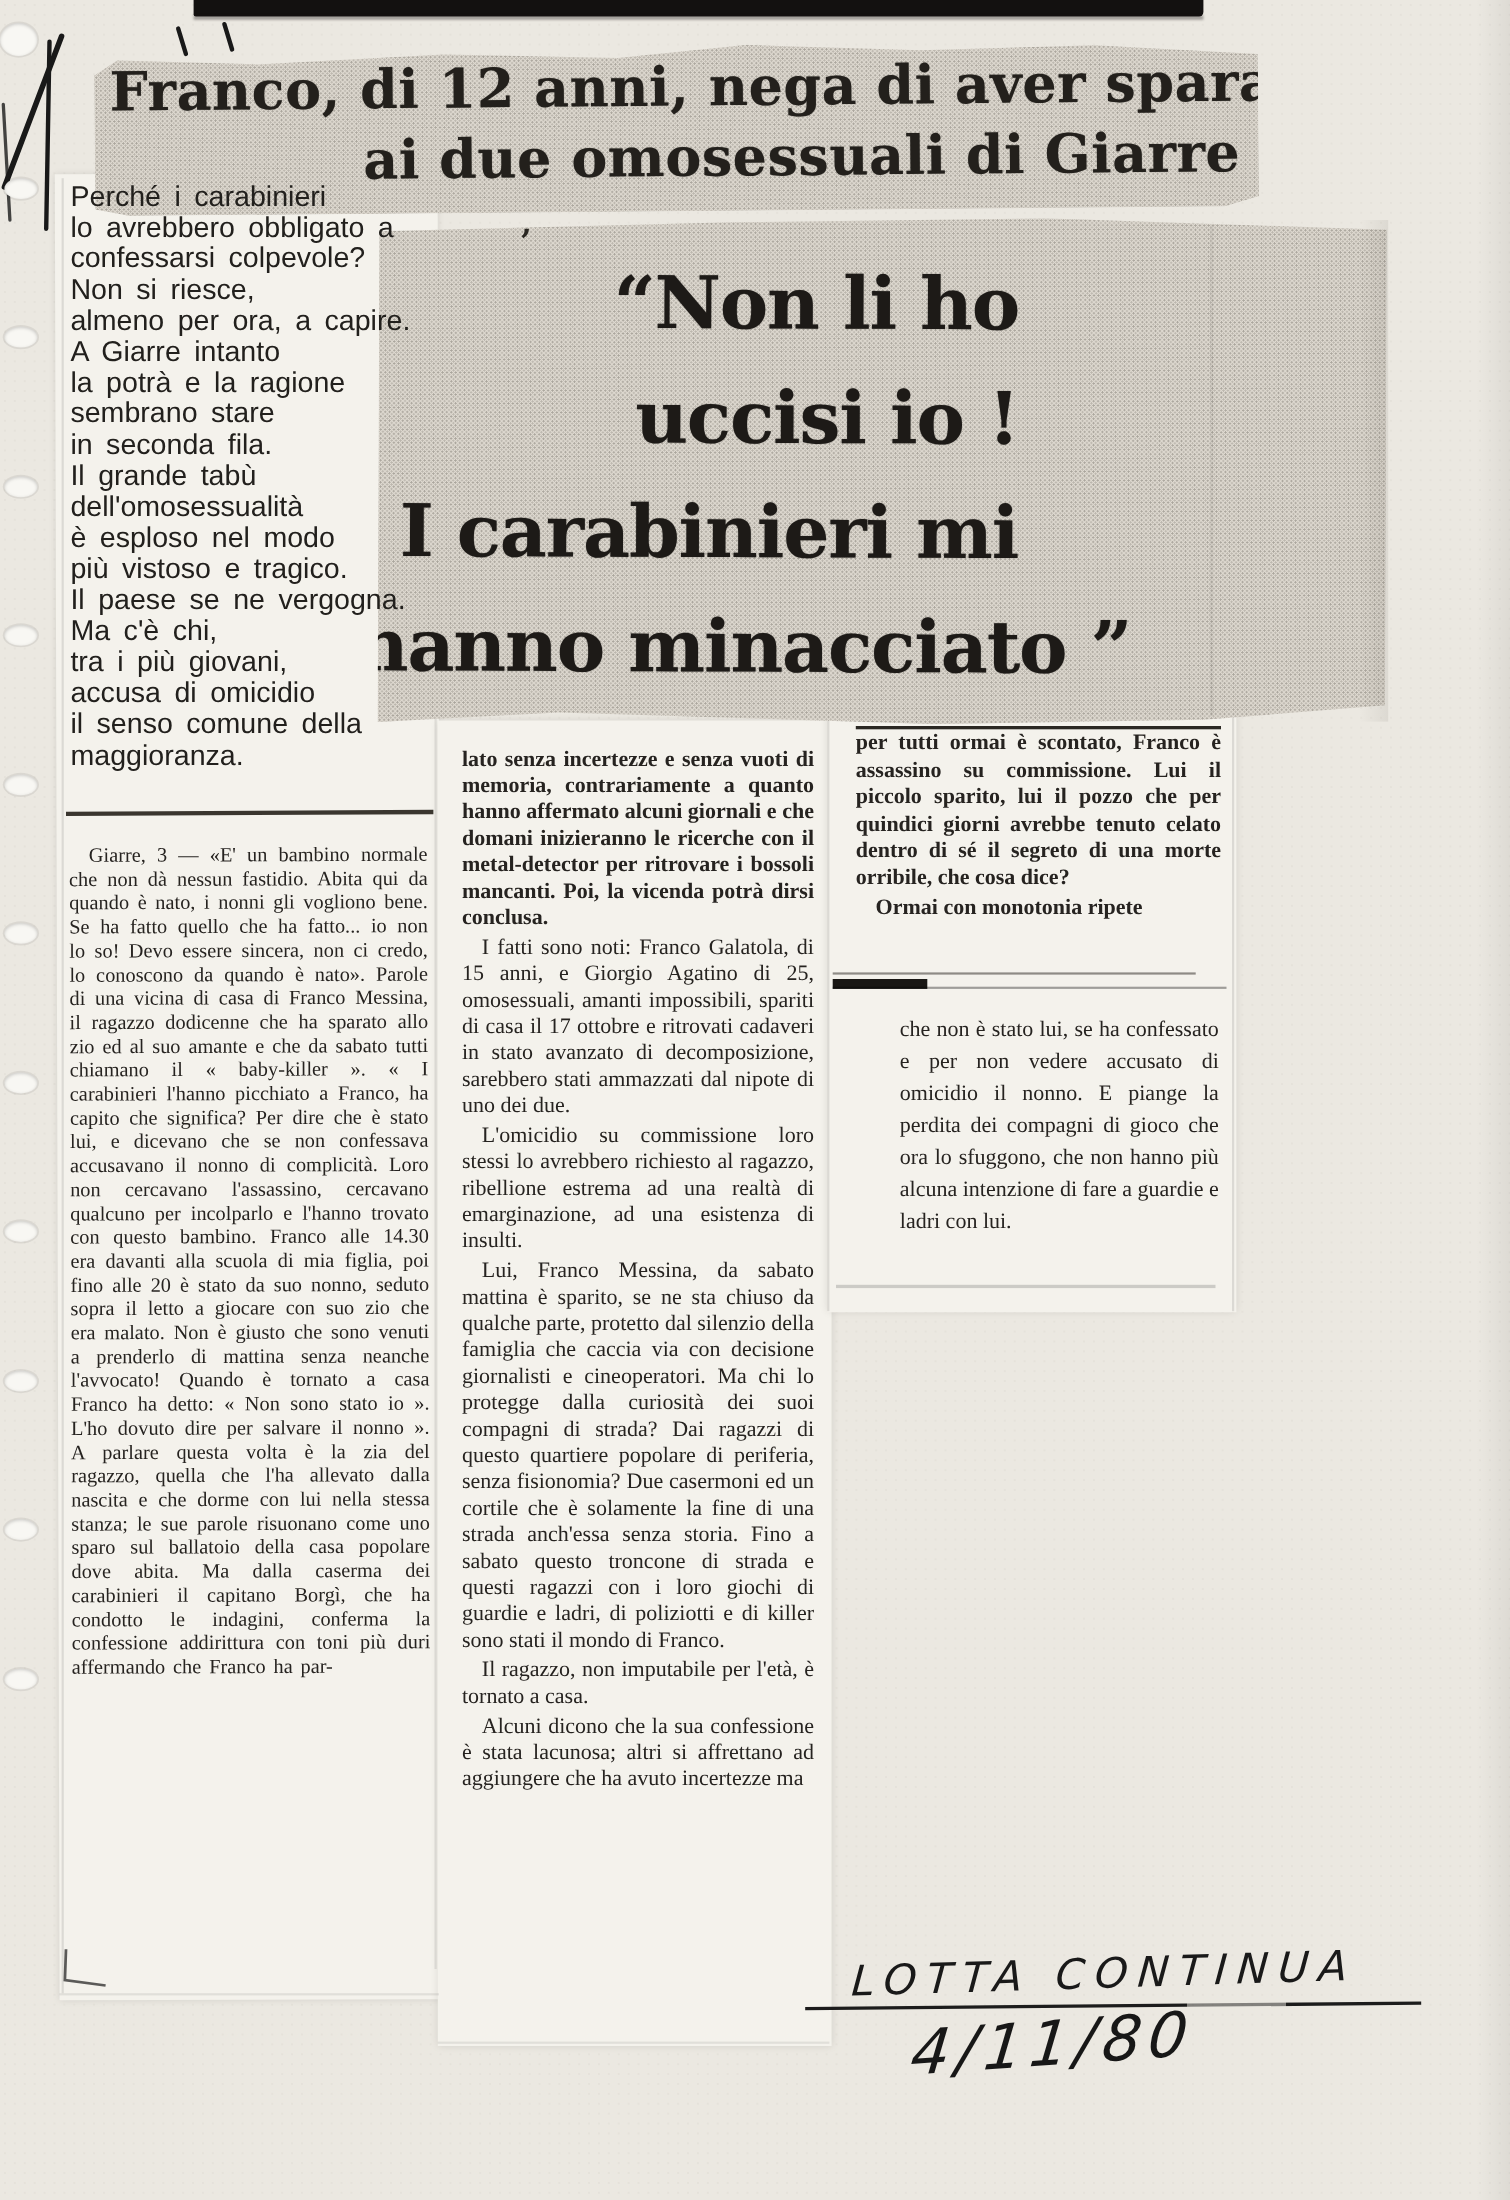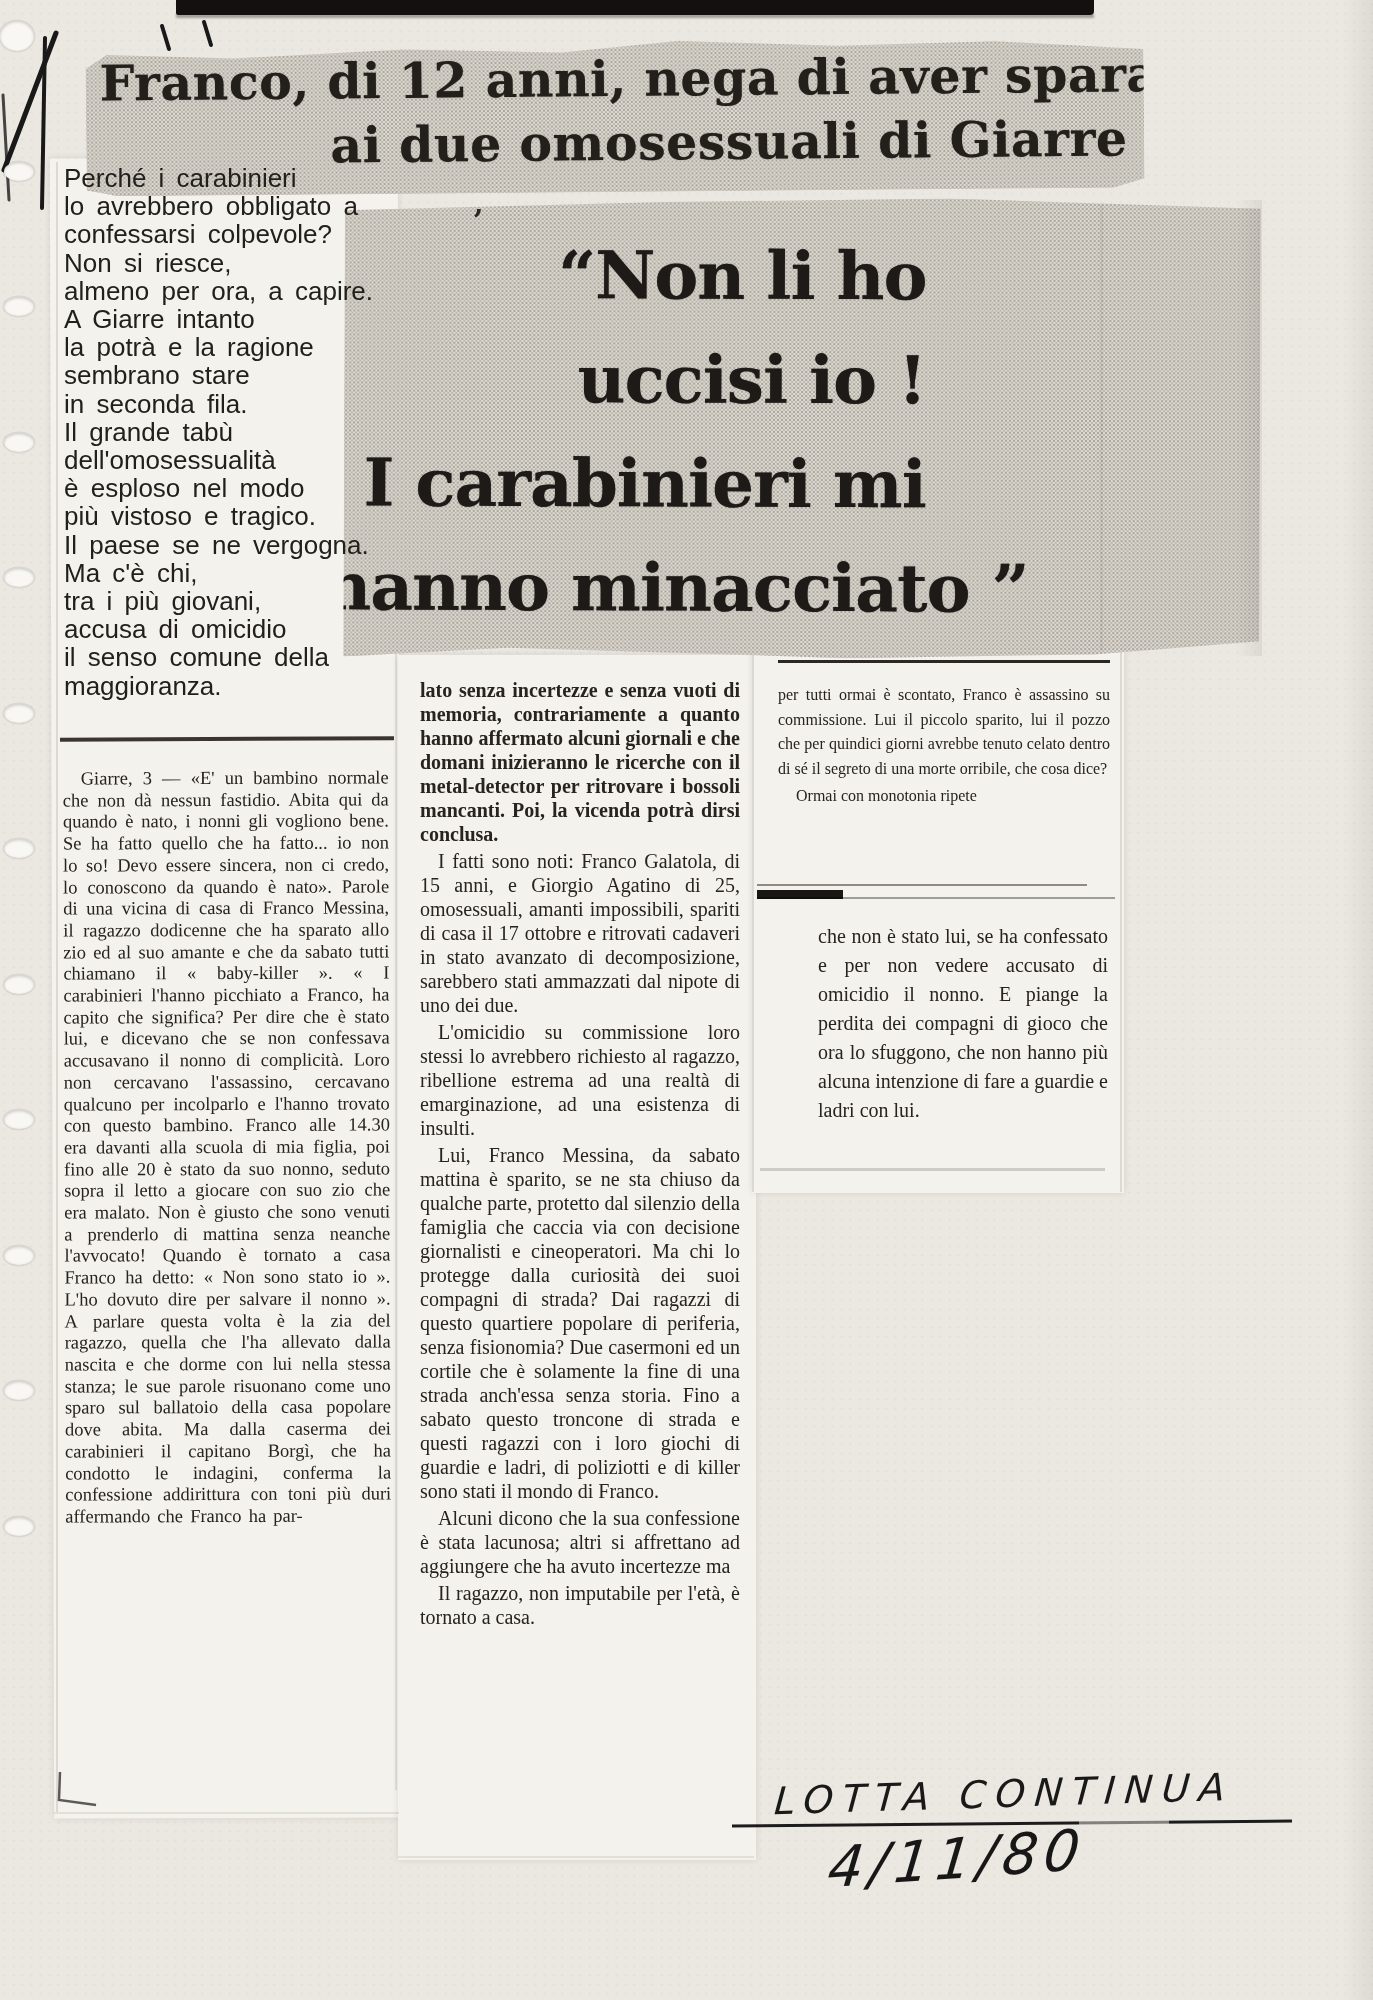--- a/index.html
+++ b/index.html
@@ -54,21 +54,21 @@
     white-space:nowrap;font-family:"Liberation Sans", sans-serif;font-weight:normal;
     font-size:26px;line-height:28.2px;word-spacing:5px;color:#22201d;
   }
   .rule{left:60px;top:737px;width:334px;height:4px;background:#3a362f;transform:rotate(-.3deg);}
   
   .col p{margin:0 0 3px 0;text-align:justify;text-indent:18px;}
   .col{color:#262320;}
   .col1{left:64px;top:768px;width:326px;font-size:18.5px;line-height:21.7px;word-spacing:2.5px;transform:rotate(-.2deg);}
   .col2{left:420px;top:678px;width:320px;font-size:20px;line-height:24px;}
   .col2 p:first-child{text-indent:0;font-weight:bold;}
-  .col3a{left:778px;top:660px;width:332px;font-size:16px;line-height:24.5px;border-top:3px solid #2b2823;padding-top:20px;}
+  .col3a{left:778px;top:660px;width:332px;font-size:20px;line-height:24.5px;border-top:3px solid #2b2823;font-weight:bold;}
   .col3a p:first-child{text-indent:0;}
   .col3b{left:770px;top:922px;width:338px;font-size:20px;line-height:29px;}
   .col3b p:first-child{text-indent:0;margin-left:48px;}
   
   .edge{background:rgba(0,0,0,.10);}
   .smudge1{left:330px;top:164px;width:80px;height:540px;background:linear-gradient(90deg,rgba(70,64,54,.10),rgba(70,64,54,0) 70%);}
   .smudge2{left:52px;top:548px;width:290px;height:34px;background:linear-gradient(rgba(70,64,54,.08),rgba(70,64,54,0));}
   .smudge3{left:1236px;top:200px;width:26px;height:456px;background:linear-gradient(270deg,rgba(70,64,54,.09),rgba(70,64,54,0));}
   .streak{left:1100px;top:205px;width:3px;height:446px;background:rgba(0,0,0,.05);}
   .pageedge{left:1342px;top:0;width:31px;height:2000px;background:linear-gradient(90deg,rgba(0,0,0,0),rgba(0,0,0,.06));}
@@ -166,22 +166,22 @@
   <div class="abs rule"></div>
 
   <div class="abs col col1">
       <p>Giarre, 3 — «E' un bambino normale che non dà nessun fastidio. Abita qui da quando è nato, i nonni gli vogliono bene. Se ha fatto quello che ha fatto... io non lo so! Devo essere sincera, non ci credo, lo conoscono da quando è nato». Parole di una vicina di casa di Franco Messina, il ragazzo dodicenne che ha sparato allo zio ed al suo amante e che da sabato tutti chiamano il « baby-killer ». « I carabinieri l'hanno picchiato a Franco, ha capito che significa? Per dire che è stato lui, e dicevano che se non confessava accusavano il nonno di complicità. Loro non cercavano l'assassino, cercavano qualcuno per incolparlo e l'hanno trovato con questo bambino. Franco alle 14.30 era davanti alla scuola di mia figlia, poi fino alle 20 è stato da suo nonno, seduto sopra il letto a giocare con suo zio che era malato. Non è giusto che sono venuti a prenderlo di mattina senza neanche l'avvocato! Quando è tornato a casa Franco ha detto: « Non sono stato io ». L'ho dovuto dire per salvare il nonno ». A parlare questa volta è la zia del ragazzo, quella che l'ha allevato dalla nascita e che dorme con lui nella stessa stanza; le sue parole risuonano come uno sparo sul ballatoio della casa popolare dove abita. Ma dalla caserma dei carabinieri il capitano Borgì, che ha condotto le indagini, conferma la confessione addirittura con toni più duri affermando che Franco ha par-</p>
     </div>
   <div class="abs col col2">
       <p>lato senza incertezze e senza vuoti di memoria, contrariamente a quanto hanno affermato alcuni giornali e che domani inizieranno le ricerche con il metal-detector per ritrovare i bossoli mancanti. Poi, la vicenda potrà dirsi conclusa.</p>
       <p>I fatti sono noti: Franco Galatola, di 15 anni, e Giorgio Agatino di 25, omosessuali, amanti impossibili, spariti di casa il 17 ottobre e ritrovati cadaveri in stato avanzato di decomposizione, sarebbero stati ammazzati dal nipote di uno dei due.</p>
       <p>L'omicidio su commissione loro stessi lo avrebbero richiesto al ragazzo, ribellione estrema ad una realtà di emarginazione, ad una esistenza di insulti.</p>
       <p>Lui, Franco Messina, da sabato mattina è sparito, se ne sta chiuso da qualche parte, protetto dal silenzio della famiglia che caccia via con decisione giornalisti e cineoperatori. Ma chi lo protegge dalla curiosità dei suoi compagni di strada? Dai ragazzi di questo quartiere popolare di periferia, senza fisionomia? Due casermoni ed un cortile che è solamente la fine di una strada anch'essa senza storia. Fino a sabato questo troncone di strada e questi ragazzi con i loro giochi di guardie e ladri, di poliziotti e di killer sono stati il mondo di Franco.</p>
+      <p>Il ragazzo, non imputabile per l'età, è tornato a casa.</p>
       <p>Alcuni dicono che la sua confessione è stata lacunosa; altri si affrettano ad aggiungere che ha avuto incertezze ma</p>
-      <p>Il ragazzo, non imputabile per l'età, è tornato a casa.</p>
     </div>
   <div class="abs col col3a">
       <p>per tutti ormai è scontato, Franco è assassino su commissione. Lui il piccolo sparito, lui il pozzo che per quindici giorni avrebbe tenuto celato dentro di sé il segreto di una morte orribile, che cosa dice?</p>
       <p>Ormai con monotonia ripete</p>
     </div>
   <div class="abs c3a-bottom"></div>
   <div class="abs c3b-bar"></div>
   <div class="abs c3b-line"></div>
   <div class="abs col col3b">
       <p>che non è stato lui, se ha confessato e per non vedere accusato di omicidio il nonno. E piange la perdita dei compagni di gioco che ora lo sfuggono, che non hanno più alcuna intenzione di fare a guardie e ladri con lui.</p>

